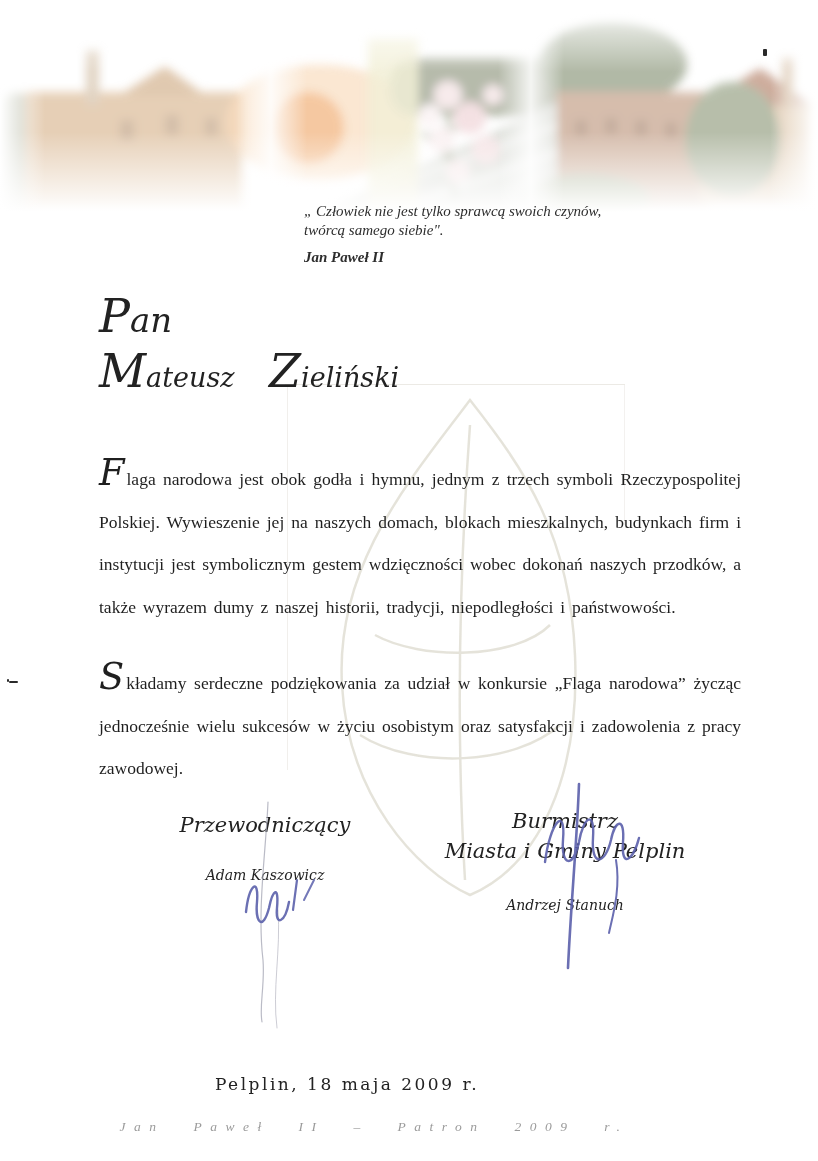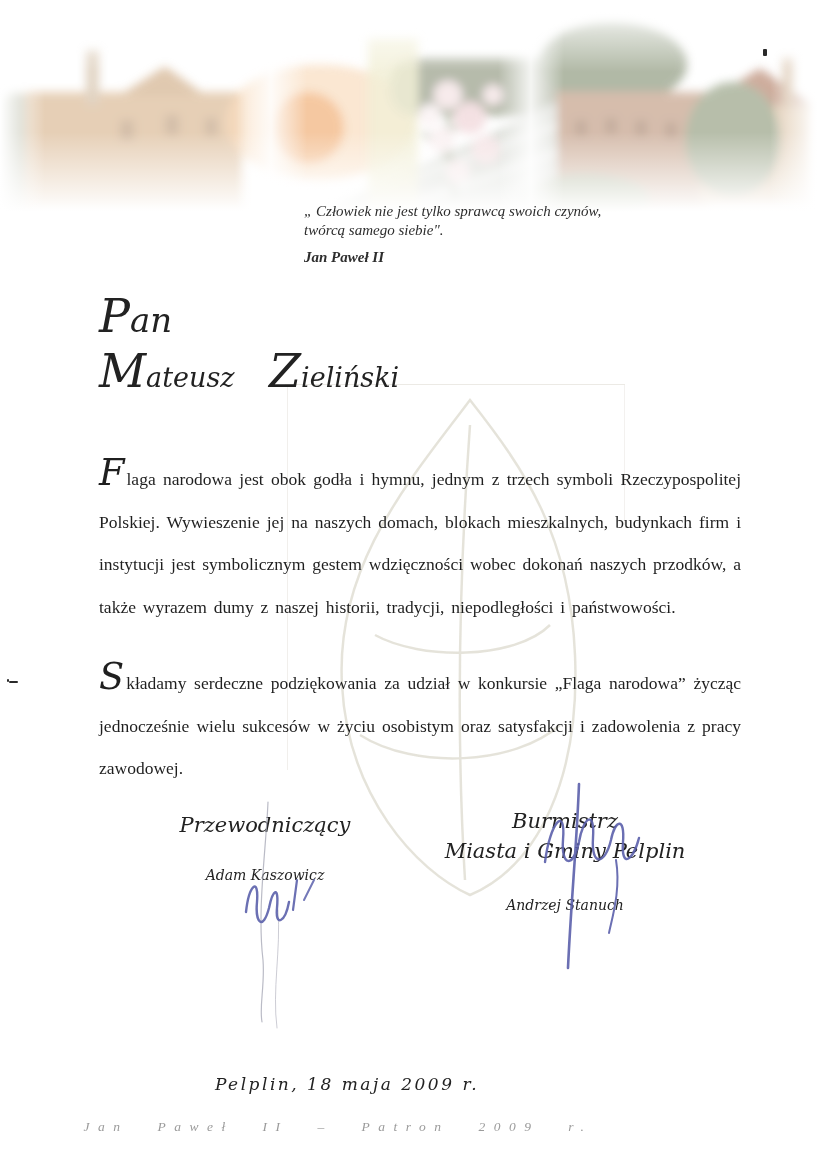--- a/index.html
+++ b/index.html
@@ -62,27 +62,28 @@
   .sig-right { left:425px; top:806px; }
   .sig-right .name { margin-top:31px; }
 
   .autograph { position:absolute; pointer-events:none; }
   .autograph.left { left:200px; top:790px; }
   .autograph.right { left:520px; top:778px; }
 
   
   .dateline {
     position:absolute; top:1074px; left:0; width:694px; text-align:center;
-    font-style:italic; font-family:"DejaVu Serif", serif;
+    font-family:"DejaVu Serif", serif;
     font-size:17px; letter-spacing:2.5px; color:#222;
   }
   .patron {
     position:absolute; top:1119px; left:0; width:676px; text-align:center;
     font-style:italic; font-size:13.5px; letter-spacing:8.5px; word-spacing:17px;
     color:#9b9b9b;
+    padding-left:36px;
   }
 </style>
 </head>
 <body>
 
 <div class="page">
 
   <div class="header-collage">
     <svg width="818" height="212" viewBox="0 0 818 212">
       <defs>

